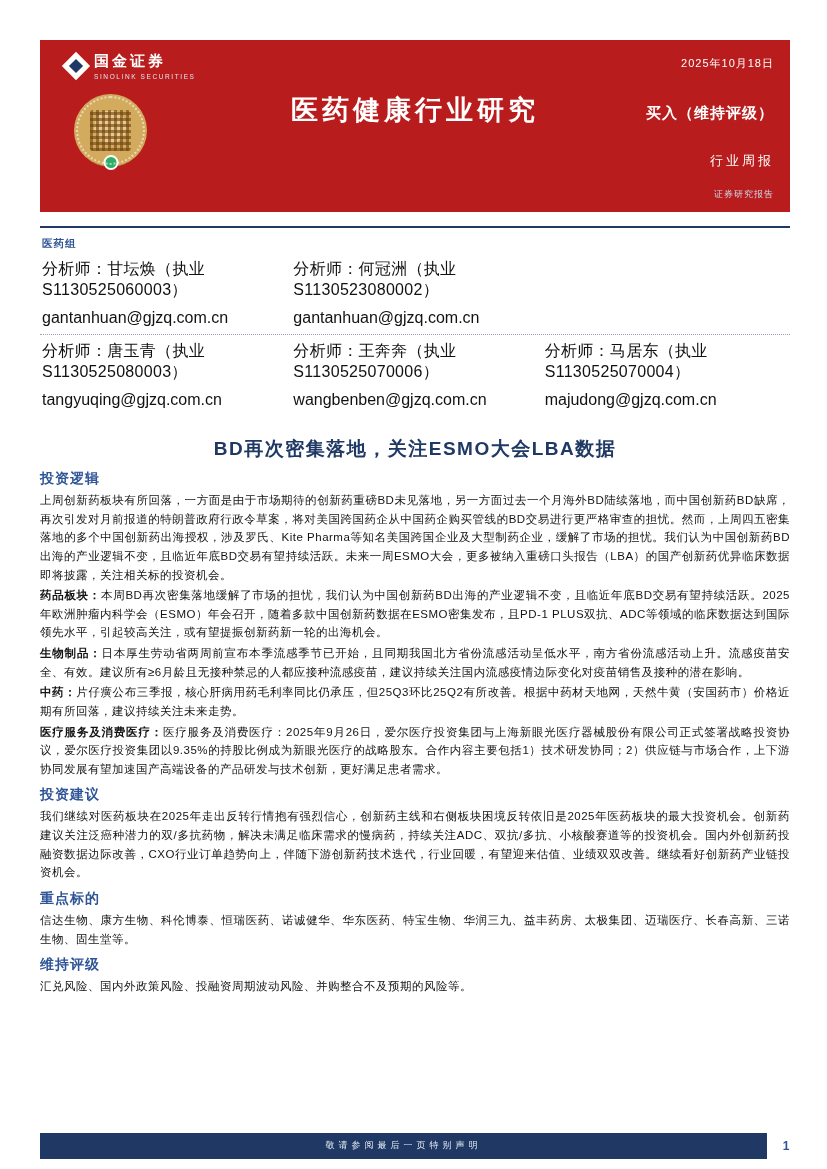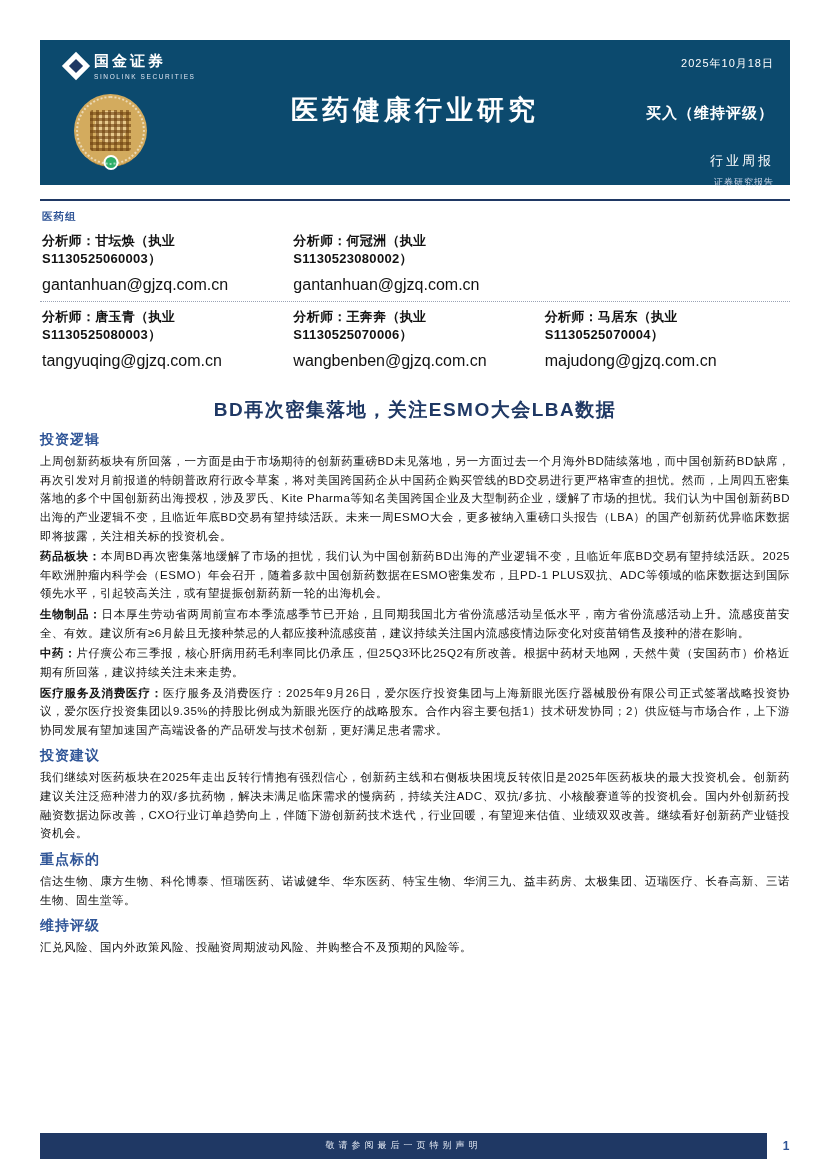--- a/index.html
+++ b/index.html
@@ -1,33 +1,33 @@
 <!DOCTYPE html>
 <html><head>
 <meta charset="utf-8">
 <style>
   * { margin:0; padding:0; box-sizing:border-box; }
   html,body { width:827px; height:1169px; background:#ffffff; }
   body { font-family:"Liberation Sans", sans-serif; color:#111; position:relative; overflow:hidden; }
   .page { width:827px; height:1169px; position:relative; padding:40px 37px 0 40px; }
 
   
-  .banner { position:relative; height:145px; background:#0c4a6e; color:#fff; }
+  .banner { position:relative; height:172px; background:#b91c1c; color:#fff; }
   .logo { position:absolute; top:13px; left:26px; display:flex; align-items:center; gap:8px; }
   .logo-mark { width:20px; height:20px; position:relative; transform:rotate(45deg); background:#fff; }
   .logo-mark::after { content:""; position:absolute; inset:5px 5px 5px 5px; background:#1f3864; }
   .logo-text { display:flex; flex-direction:column; }
   .logo-cn { font-size:15px; font-weight:bold; letter-spacing:3px; line-height:1.1; }
   .logo-en { font-size:6.5px; letter-spacing:1.6px; margin-top:3px; color:#dfe6f2; }
   .banner-date { position:absolute; top:16px; right:16px; font-size:11px; letter-spacing:1px; }
   .banner-title { position:absolute; top:52px; left:0; right:0; text-align:center; font-size:27px; font-weight:bold; letter-spacing:4px; }
   .banner-right { position:absolute; right:16px; top:64px; text-align:right; }
   .rating { font-size:15px; font-weight:bold; letter-spacing:1px; }
   .report-type { font-size:13px; letter-spacing:3px; margin-top:29px; }
-  .report-label { font-size:9px; letter-spacing:1px; margin-top:6px; color:#ccd6e8; }
+  .report-label { font-size:9px; letter-spacing:1px; margin-top:18px; color:#ccd6e8; }
 
   
   .stamp { position:absolute; left:34px; top:54px; width:73px; height:73px; border-radius:50%;
     background: radial-gradient(circle at 50% 45%, #e7c98c 0 30%, #d3ab5e 30% 72%, #b98f45 72% 100%); }
   .stamp::before { content:""; position:absolute; inset:16px;
     background:
       repeating-linear-gradient(0deg, rgba(110,65,15,.6) 0 3px, transparent 3px 6px),
       repeating-linear-gradient(90deg, rgba(110,65,15,.6) 0 3px, transparent 3px 6px);
     border-radius:3px; }
   .stamp::after { content:""; position:absolute; inset:2px; border-radius:50%;
@@ -35,21 +35,21 @@
   .stamp-badge { position:absolute; left:50%; bottom:-3px; transform:translateX(-50%);
     width:15px; height:15px; border-radius:50%; background:#2fae67; border:2px solid #fff; }
 
   
   .top-rule { border-top:2px solid #1f3864; margin-top:14px; }
 
   
   .group-label { color:#2e5496; font-weight:bold; font-size:10.5px; margin:9px 0 2px 2px; letter-spacing:1px; }
   .analyst-row { display:grid; grid-template-columns:1fr 1fr 1fr; column-gap:8px; padding:6px 2px 7px; }
   .analyst-row.second { border-top:1px dotted #9aa3b5; }
-  .analyst .name { font-size:13px; font-weight:bold; letter-spacing:0.3px; }
+  .analyst .name { font-size:16px; font-weight:normal; letter-spacing:0.3px; }
   .analyst .email { font-size:16px; margin-top:8px; color:#111; }
 
   
   .report-title { text-align:center; font-size:19px; font-weight:bold; color:#1f3864; letter-spacing:1.5px; margin:20px 0 8px; }
   .sec-heading { color:#2f5597; font-weight:bold; font-size:14px; margin:8px 0 3px; letter-spacing:1px; }
   p.body { font-size:11.5px; line-height:1.62; letter-spacing:0.5px; text-align:justify; color:#131313; margin-bottom:2px; }
   p.body b { font-weight:bold; }
 
   
   .footer { position:absolute; left:40px; right:22px; bottom:10px; display:flex; align-items:center; gap:0; }

